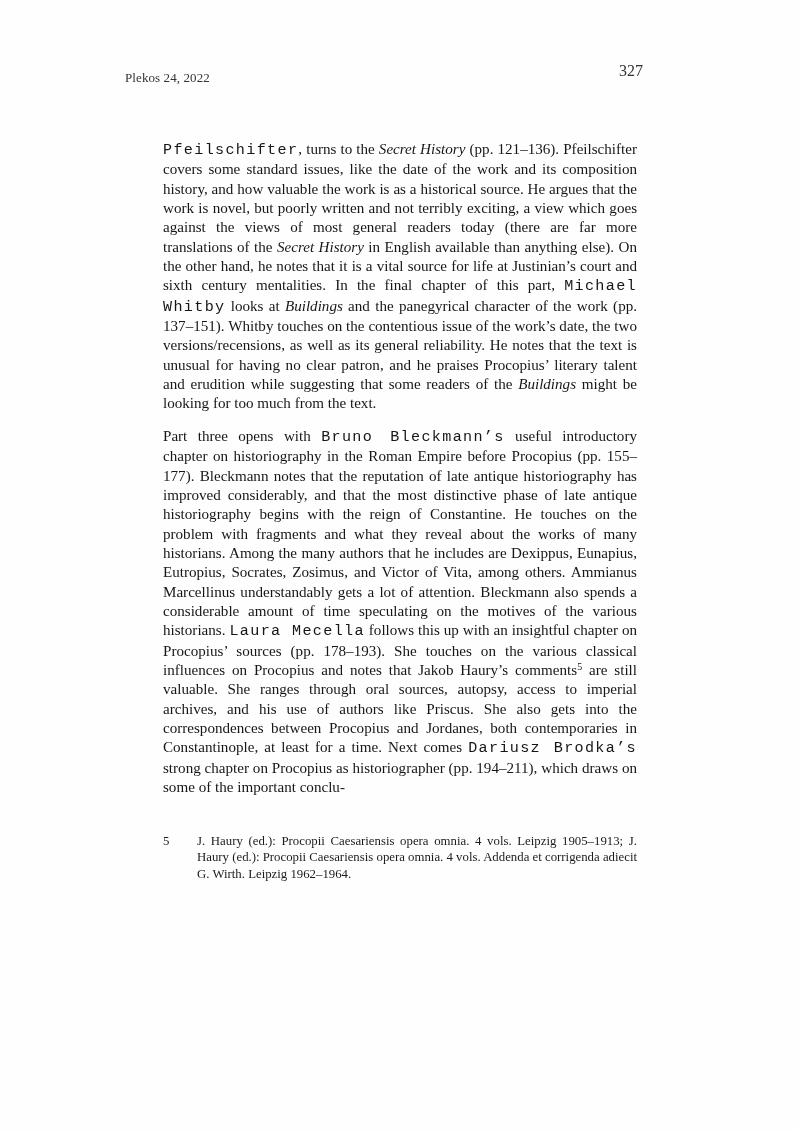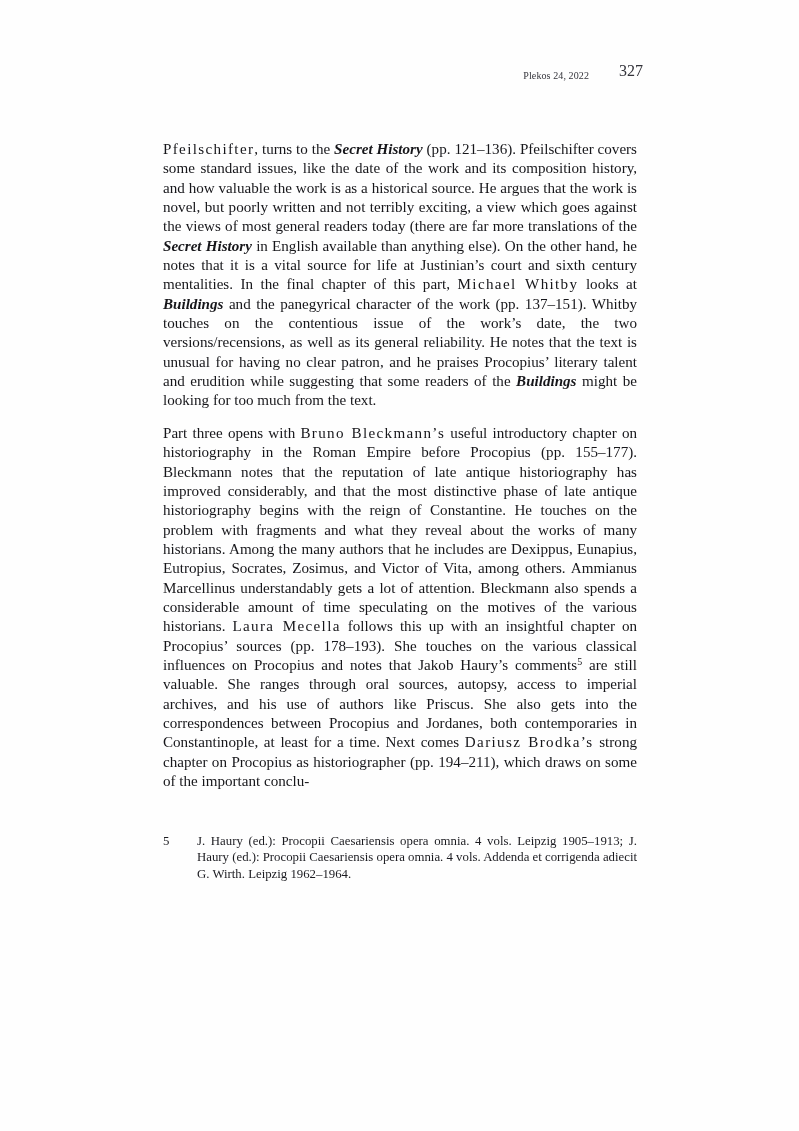--- a/index.html
+++ b/index.html
@@ -24,23 +24,23 @@
   .running-head {
     position: absolute;
     left: 163px;
     top: 70px;
     width: 480px;
     height: 18px;
   }
   .running-head .journal {
     position: absolute;
     left: 0;
-    right: 16px;
-    text-align: right;
-    font-size: 10px;
+    right: 8px;
+    text-align: left;
+    font-size: 13px;
     color: #33333a;
     letter-spacing: 0.1px;
     transform: translateX(-38px);
   }
   .running-head .folio {
     position: absolute;
     right: 0;
     top: -8px;
     font-size: 16px;
     color: #33333a;
@@ -61,25 +61,25 @@
     text-align: justify;
     text-justify: inter-word;
     hyphens: none;
     color: #16161a;
   }
   .para:last-child { margin-bottom: 0; }
 
   
   .name {
     letter-spacing: 1.35px;
+    font-family: Liberation Mono, monospace;
   }
 
   .it {
     font-style: italic;
-    font-weight: bold;
   }
 
   sup.fnref {
     font-size: 0.66em;
     vertical-align: 0.48em;
     line-height: 0;
   }
 
   
   .footnotes {

